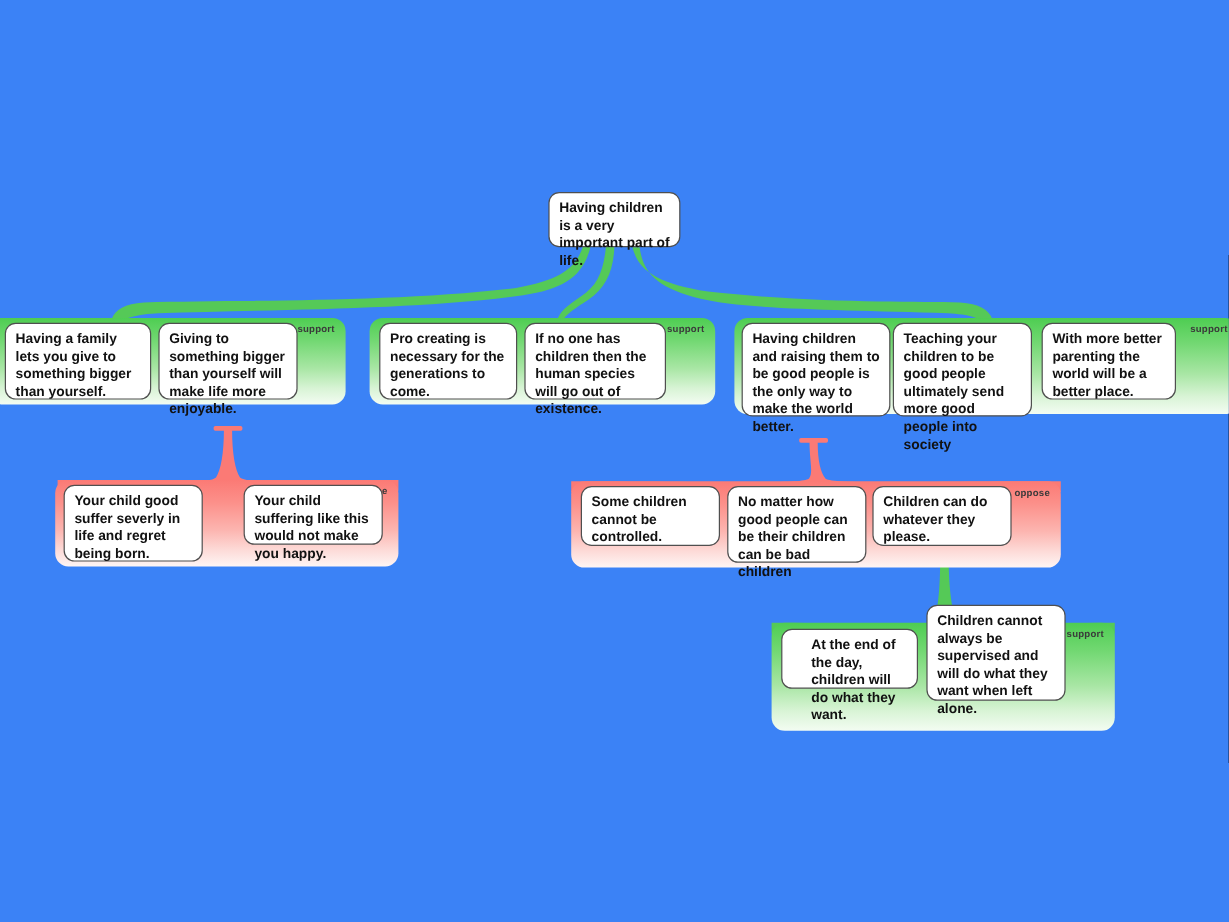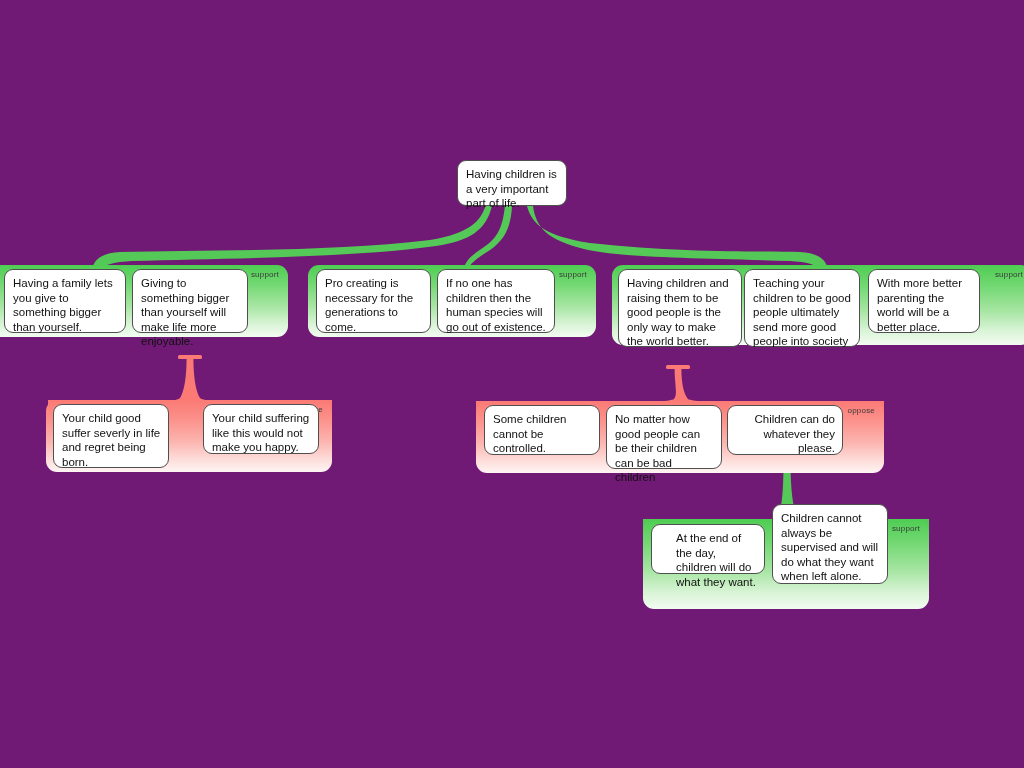--- a/index.html
+++ b/index.html
@@ -1,17 +1,17 @@
 <!DOCTYPE html>
 <html><head>
 <meta charset="utf-8">
 <style>
   html,body{margin:0;padding:0;background:#000;}
   body{width:1024px;height:768px;overflow:hidden;font-family:"Liberation Sans",sans-serif;}
-  #stage{position:relative;width:1024px;height:768px;background:#701a75;}
+  #stage{position:relative;width:1024px;height:768px;background:#3b82f6;font-weight:bold;}
 
   svg.links{position:absolute;left:0;top:0;width:1024px;height:768px;pointer-events:none;}
 
   .group{position:absolute;border-radius:11px;box-sizing:border-box;}
   .group.support{background:linear-gradient(to bottom,#4ecd52 0%,#72d872 26%,#a8e6a4 58%,#d9f4d6 82%,#f3fcf2 100%);}
   .group.oppose{background:linear-gradient(to bottom,#fb7a75 0%,#fc908a 26%,#fcb5b0 58%,#fddcd9 82%,#fef5f4 100%);}
 
   .glabel{position:absolute;top:5px;right:9px;font-size:8px;color:#3a3a3a;
           letter-spacing:.2px;font-family:"Liberation Sans",sans-serif;}
 
@@ -141,21 +141,21 @@
 
   <div class="group oppose" style="left:476px;top:401px;width:408px;height:72px;">
     <span class="glabel">oppose</span>
   </div>
   <div class="card" style="left:484px;top:405px;width:116px;height:50px;">
     <span>Some children cannot be controlled.</span>
   </div>
   <div class="card" style="left:606px;top:405px;width:116px;height:64px;">
     <span>No matter how good people can be their children can be bad children</span>
   </div>
-  <div class="card" style="left:727px;top:405px;width:116px;height:50px;text-align:right;">
+  <div class="card" style="left:727px;top:405px;width:116px;height:50px;">
     <span>Children can do whatever they please.</span>
   </div>
 
   <div class="group support" style="left:643px;top:519px;width:286px;height:90px;">
     <span class="glabel">support</span>
   </div>
   <div class="card" style="left:651px;top:524px;width:114px;height:50px;padding-left:24px;">
     <span>At the end of the day, children will do what they want.</span>
   </div>
   <div class="card" style="left:772px;top:504px;width:116px;height:80px;">

